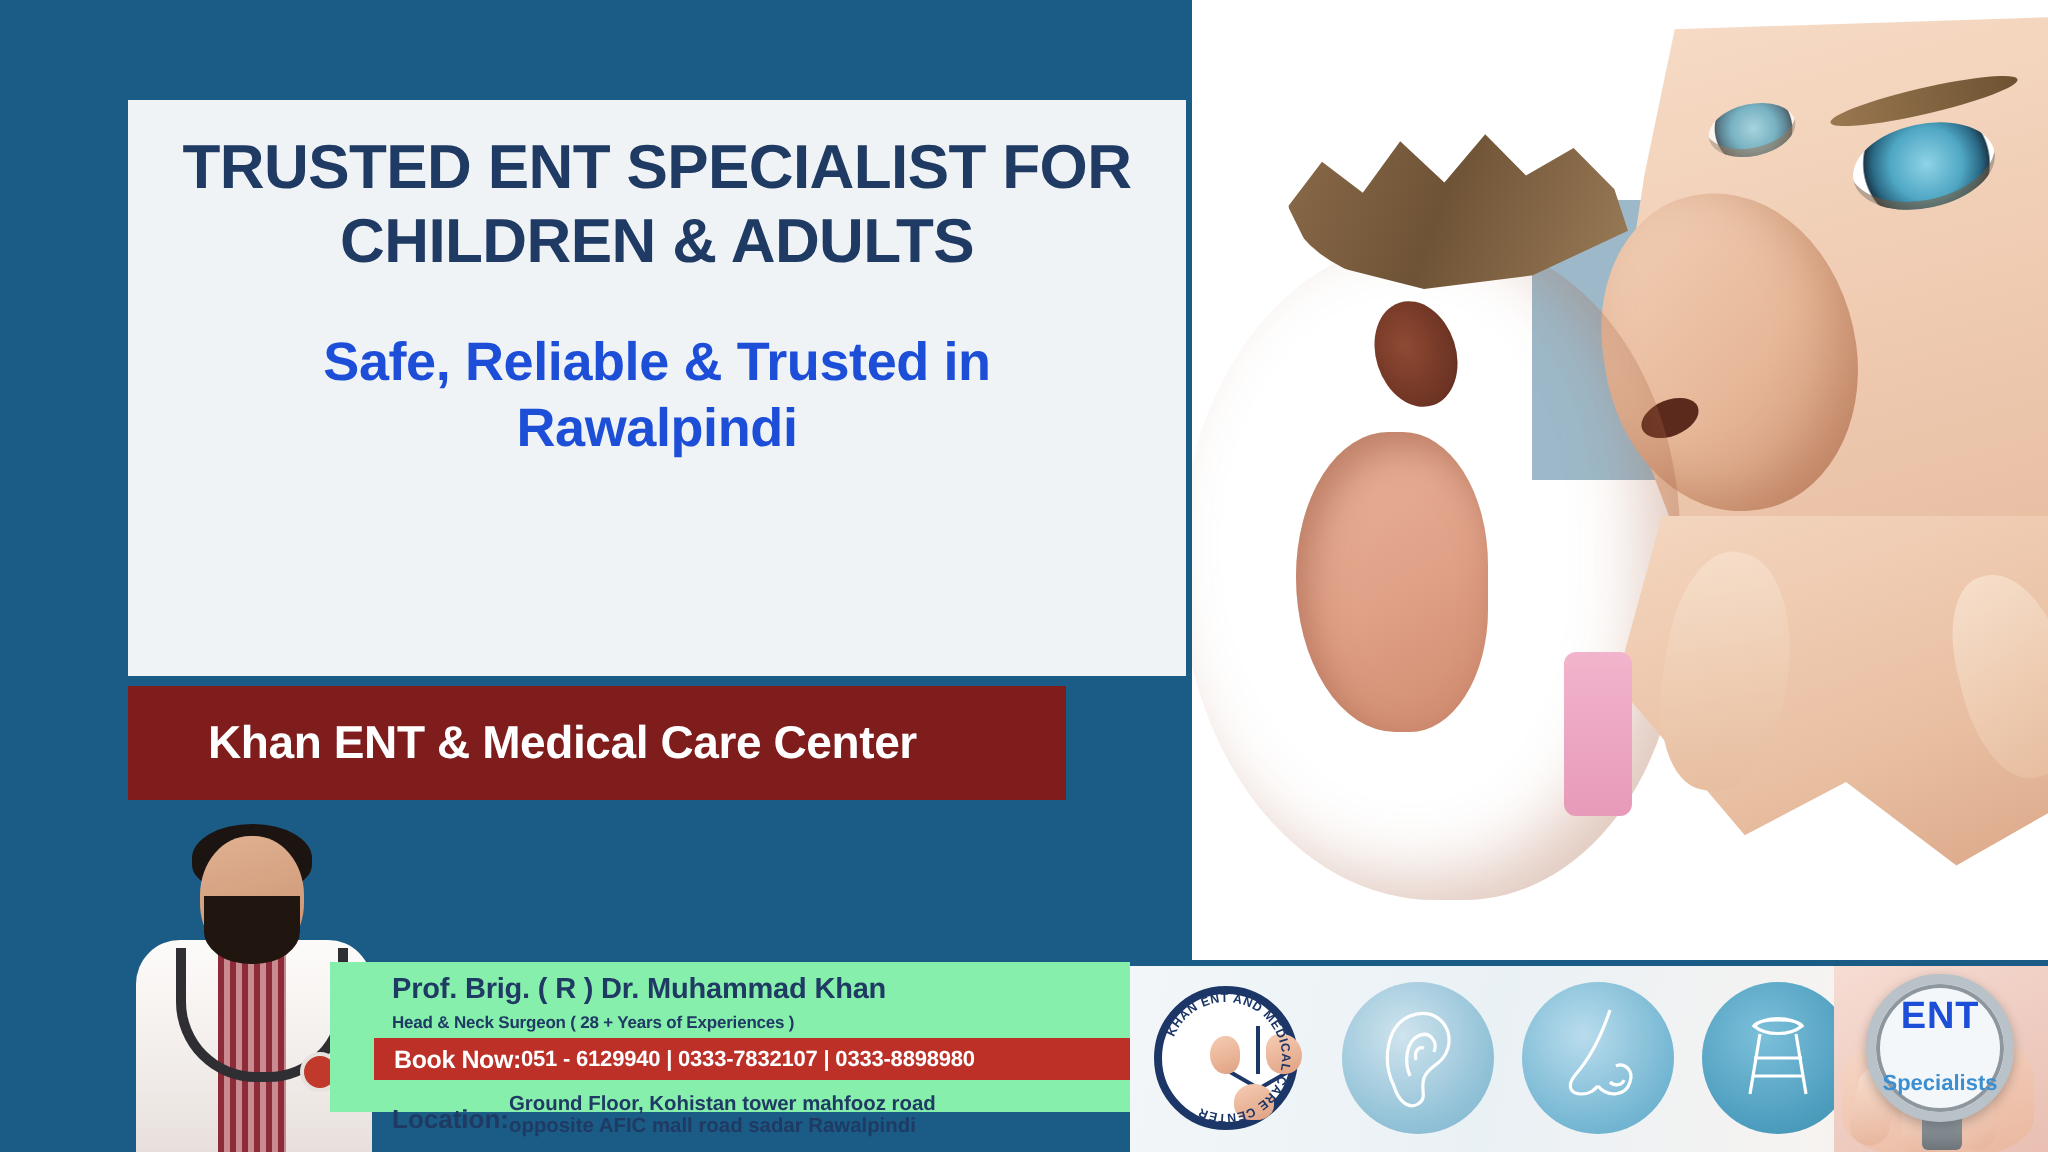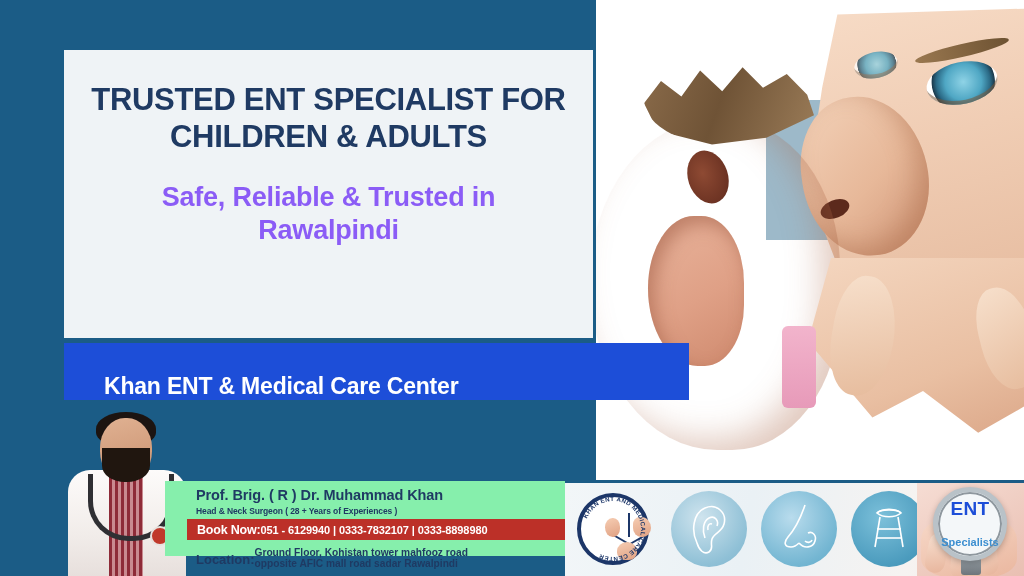--- a/index.html
+++ b/index.html
@@ -8,35 +8,35 @@
     font-family:"Liberation Sans", sans-serif;
     background:#1b5c86;
   }
   .banner{position:relative;width:1024px;height:576px;background:#1b5c86;overflow:hidden;}
 
   
   .headline-panel{
     position:absolute;left:64px;top:50px;width:529px;height:288px;
     background:#eff3f6;
     display:flex;flex-direction:column;align-items:center;justify-content:flex-start;
-    padding-top:32px;box-sizing:border-box;
+    padding-top:16px;box-sizing:border-box;
   }
   .headline-main{
     color:#1f3a63;font-weight:bold;font-size:31px;line-height:1.18;
     text-align:center;letter-spacing:-0.3px;margin:0;padding:0 14px;
   }
   .headline-sub{
-    color:#8b5cf6;font-weight:bold;font-size:27px;line-height:1.2;
+    color:#1d4ed8;font-weight:bold;font-size:27px;line-height:1.2;
     text-align:center;margin:4px;padding:0 26px;margin-top:26px;letter-spacing:-0.2px;
   }
 
   
   .clinic-bar{
-    position:absolute;left:64px;top:343px;width:625px;height:57px;
-    background:#1d4ed8;display:flex;align-items:flex-end;
+    position:absolute;left:64px;top:343px;width:469px;height:57px;
+    background:#7f1d1d;display:flex;align-items:center;
   }
   .clinic-bar-text{
     color:#ffffff;font-weight:bold;font-size:23px;letter-spacing:-0.2px;
     margin-left:40px;
   }
 
   
   .collage{
     position:absolute;left:596px;top:0px;width:428px;height:480px;
     background:#ffffff;overflow:hidden;

